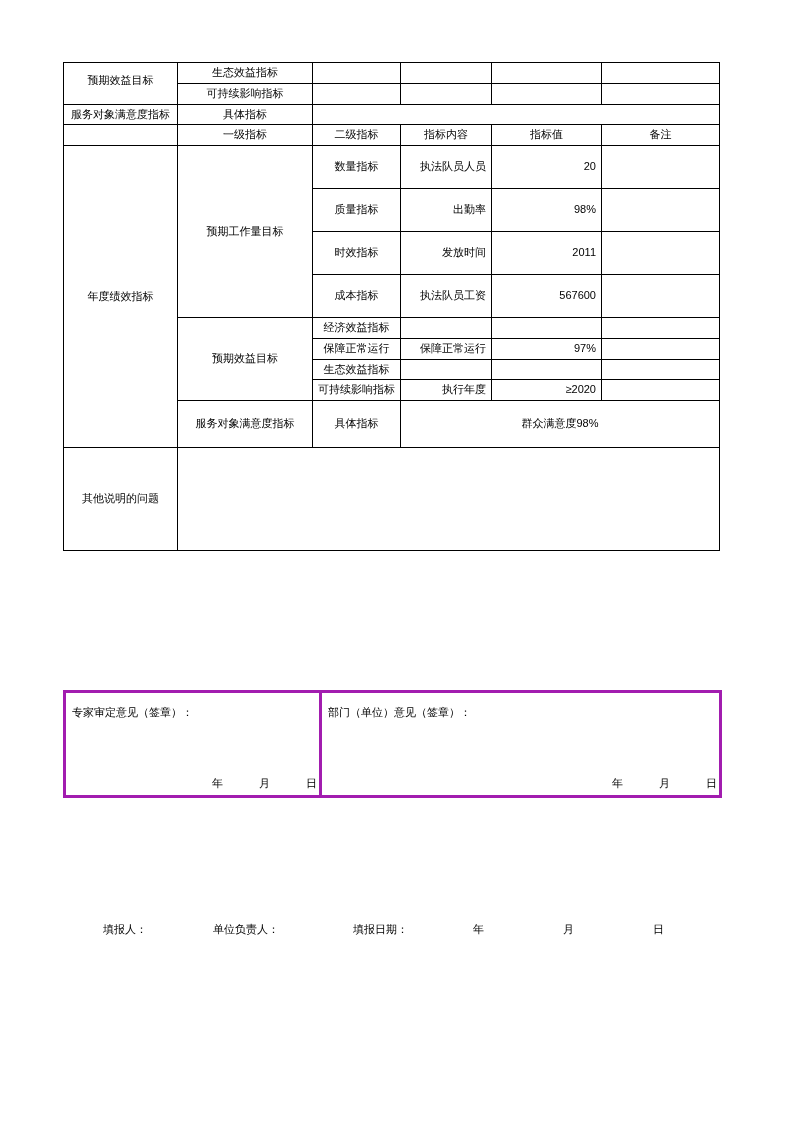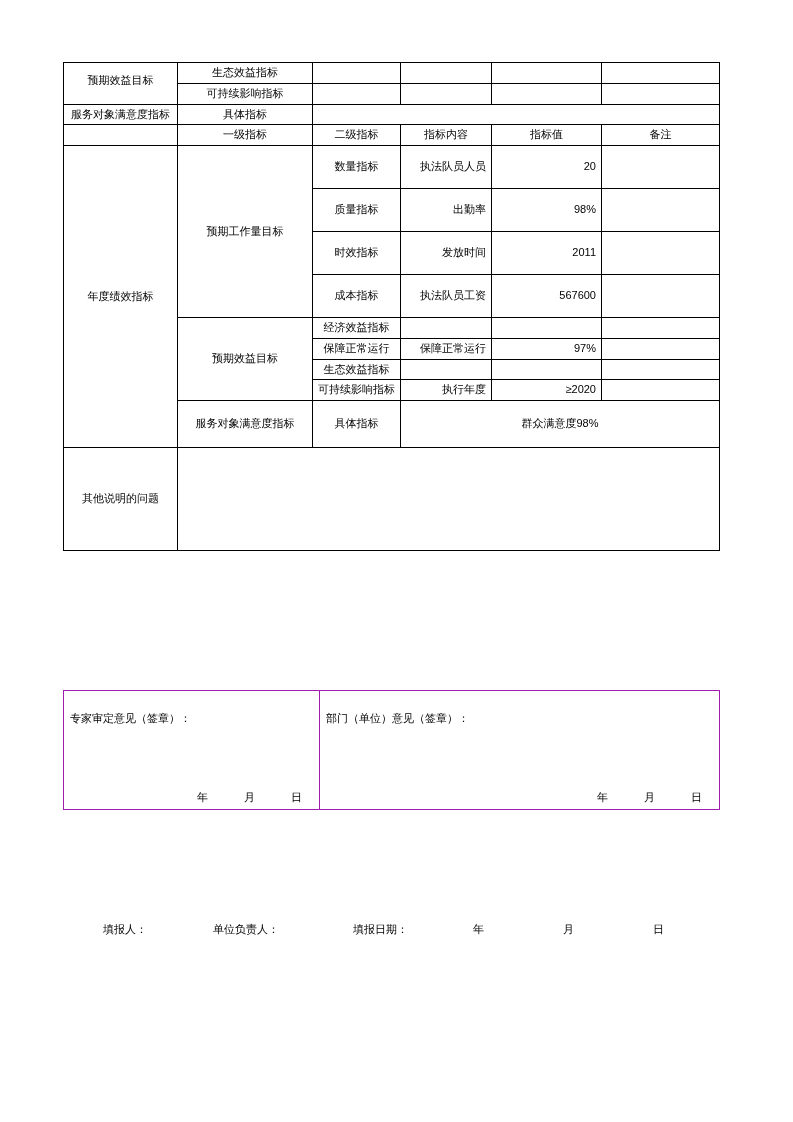--- a/index.html
+++ b/index.html
@@ -55,32 +55,32 @@
   }
   
   table.sign {
     position: absolute;
     left: 63px;
     width: 656px;
     border-collapse: collapse;
     table-layout: fixed;
   }
   table.sign td {
-    border: 1px solid #a21caf;
+    border: 3px solid #a21caf;
     font-size: 11px;
     vertical-align: top;
-    padding: 20px 6px;
+    padding: 12px 6px;
   }
   .sig-cell {
     position: relative;
     height: 78px;
   }
   .sig-date {
     position: absolute;
-    right: 17px;
+    right: 2px;
     bottom: 4px;
     font-size: 11px;
     letter-spacing: 0px;
     white-space: nowrap;
   }
   .sig-date span { display: inline-block; }
   .gap1 { width: 36px; display: inline-block; }
   .footer {
     position: absolute;
     left: 63px;

